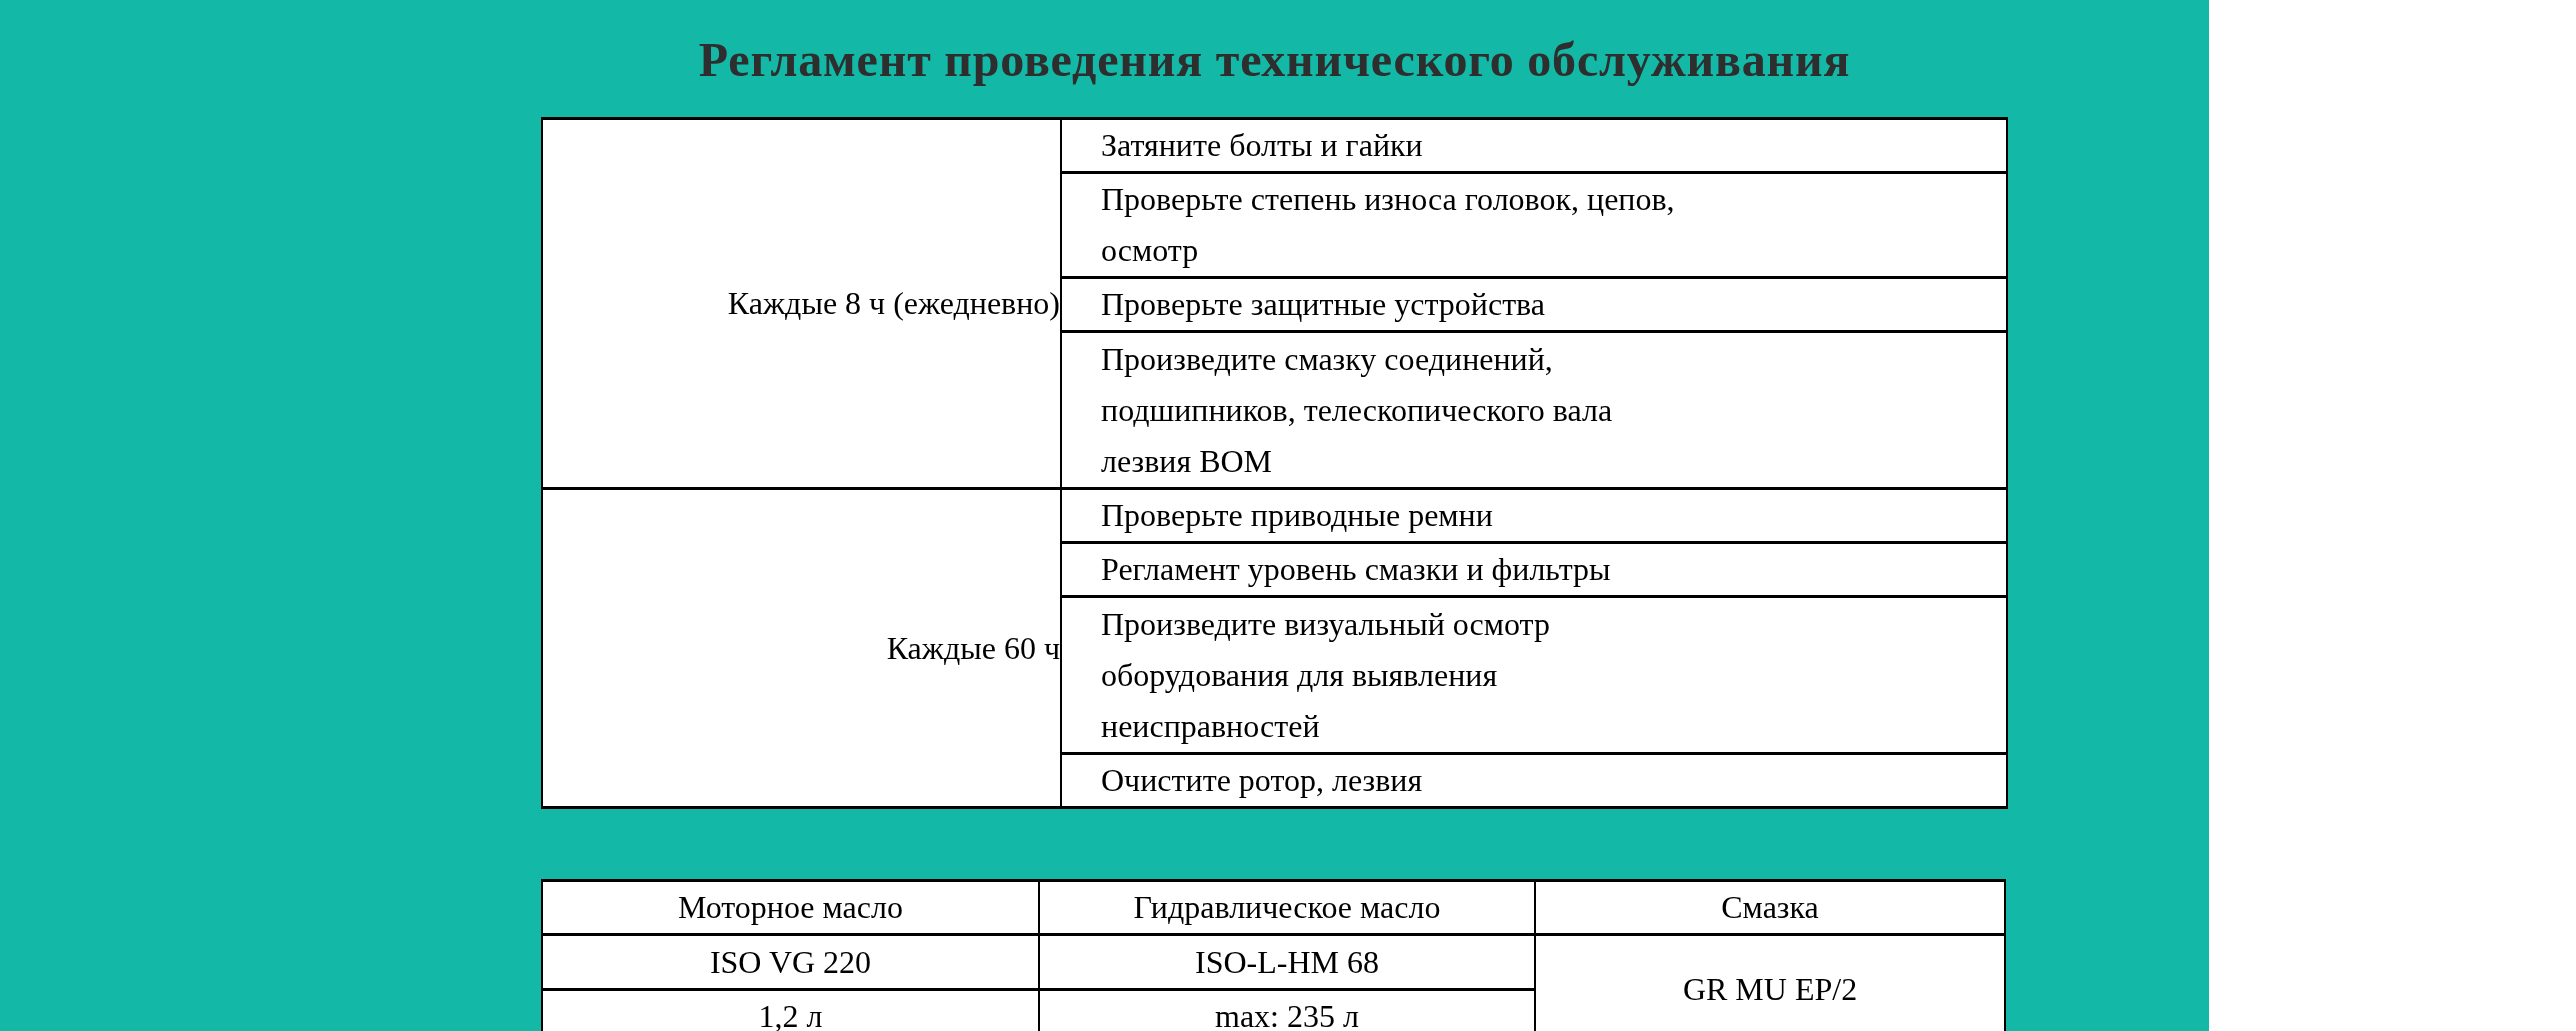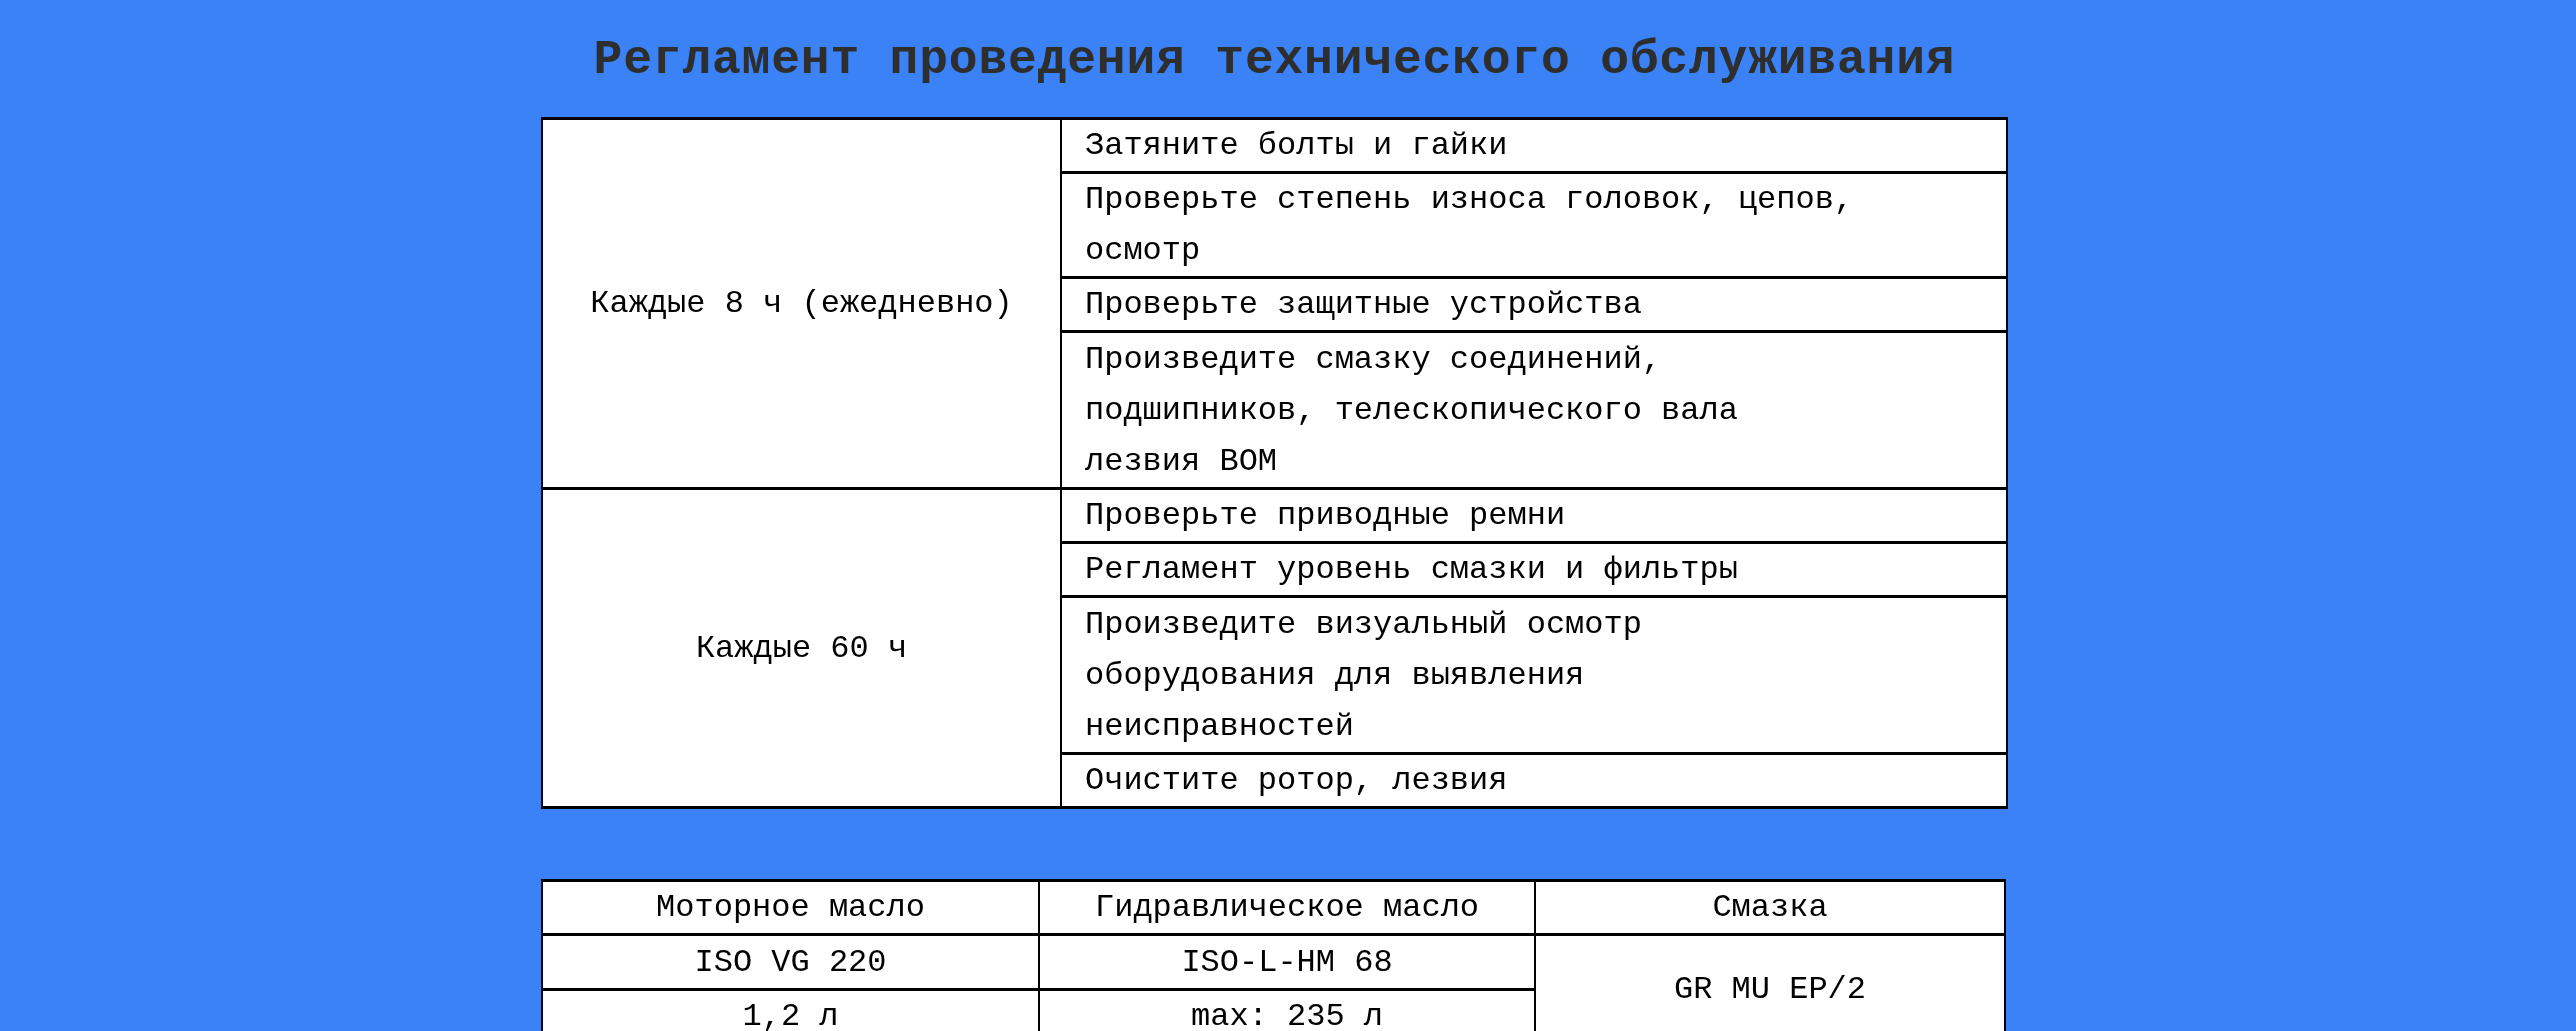--- a/index.html
+++ b/index.html
@@ -2,24 +2,24 @@
 <html style="font-size:12.3px"><head>
 <meta charset="utf-8">
 <style>
   html, body {
     margin: 0;
     padding: 0;
     background: #ffffff;
   }
   .canvas {
     position: relative;
-    width: 2576px;
+    width: 2209px;
     height: 1031px;
-    background: #3b82f6;
-    font-family: Liberation Mono, monospace;
+    background: #14b8a6;
+    font-family: Liberation Serif, serif;
     color: #000000;
     overflow: hidden;
   }
   .doc-title {
     position: absolute;
     left: 541px;
     top: 34px;
     width: 1467px;
     text-align: center;
     font-size: 48px;
@@ -46,25 +46,25 @@
     padding: 0;
     overflow: hidden;
   }
   
   #maintenance-table {
     left: 541px;
     top: 117px;
     width: 1467px;
   }
   #maintenance-table td.interval {
-    text-align: center;
+    text-align: right;
   }
   #maintenance-table td.task {
     text-align: left;
-    padding-left: 23px;
+    padding-left: 39px;
     padding-right: 7.7px;
     line-height: 51px;
   }
   
   #fluids-table {
     left: 541px;
     top: 879px;
     width: 1465px;
     padding-left: 20px;
   }

